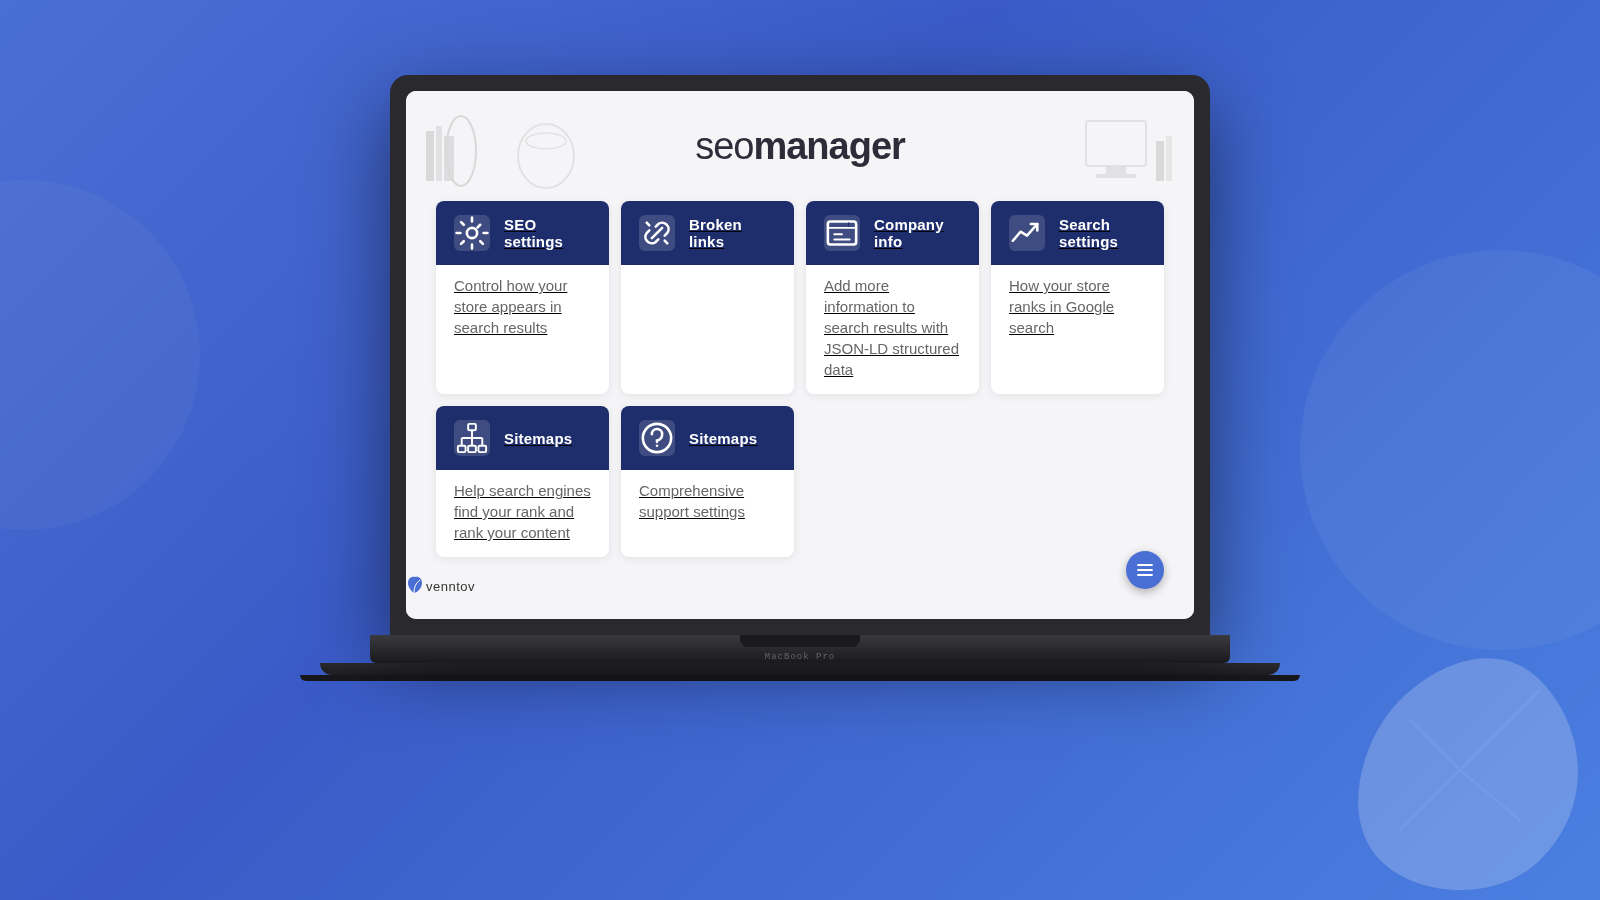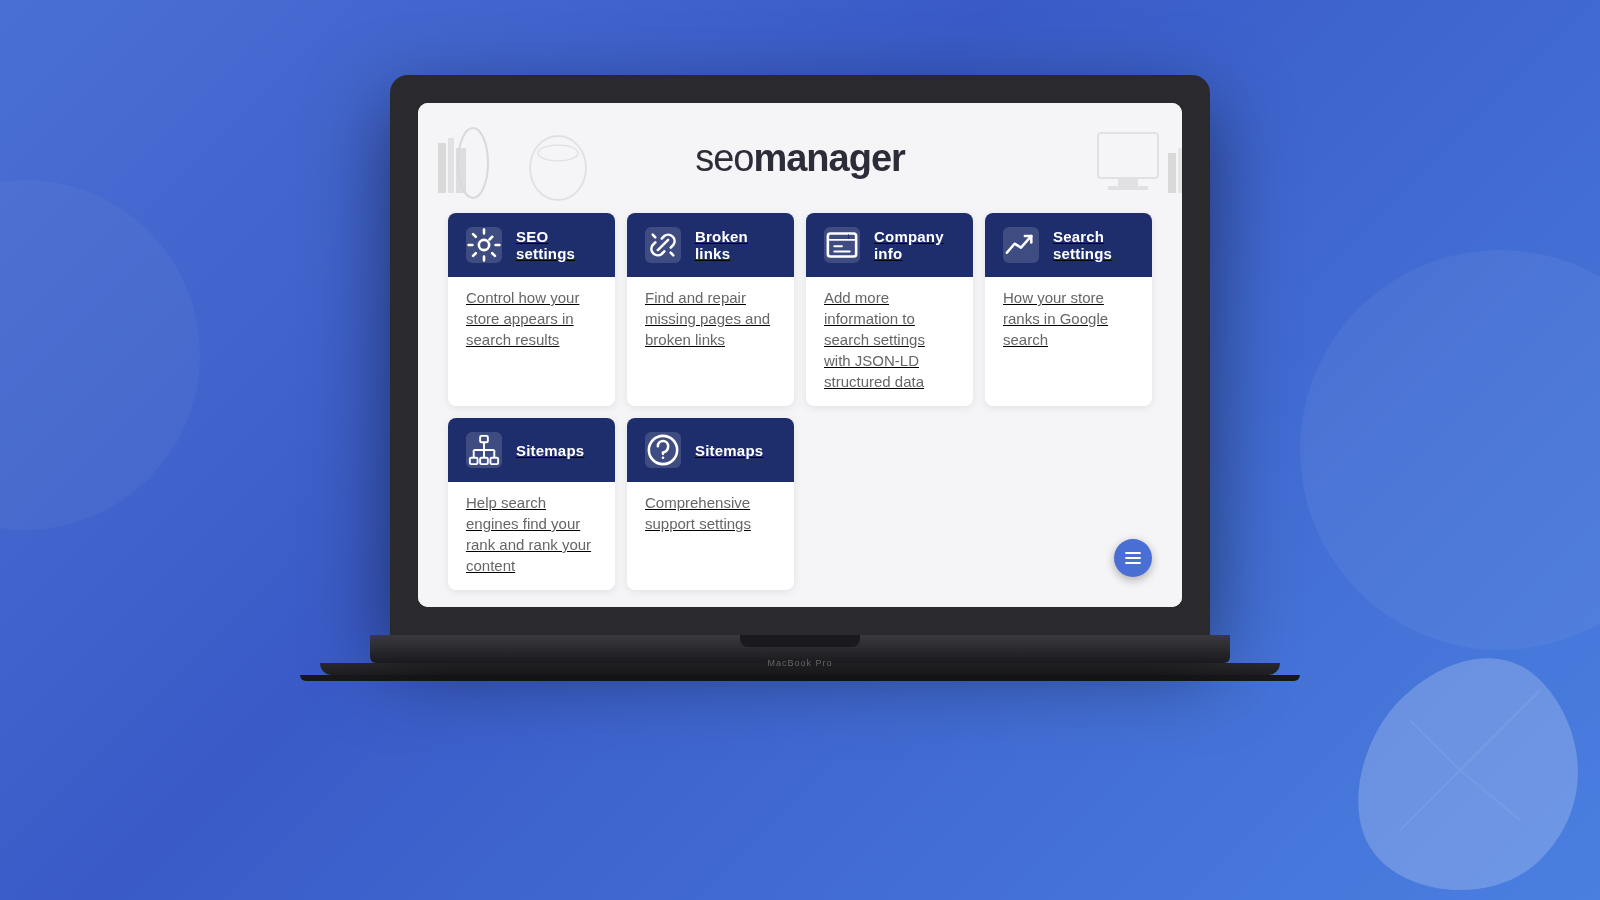--- a/index.html
+++ b/index.html
@@ -35,21 +35,21 @@
       flex-direction: column;
       align-items: center;
     }
 
     
     .laptop-screen-bezel {
       width: 820px;
       height: 560px;
       background: #2a2a2e;
       border-radius: 18px 18px 0 0;
-      padding: 28px;
+      padding: 16px;
       box-shadow: 0 30px 80px rgba(0,0,0,0.5);
       position: relative;
     }
 
     
     .laptop-screen {
       width: 100%;
       height: 100%;
       background: #f0f0f0;
       border-radius: 10px;
@@ -309,38 +309,37 @@
                 <svg viewBox="0 0 28 28">
                   <path d="M10 18L18 10" stroke="white" stroke-width="2" stroke-linecap="round"></path>
                   <path d="M8 12l-2 2a5 5 0 007 7l2-2" stroke="white" stroke-width="2" stroke-linecap="round" fill="none"></path>
                   <path d="M20 16l2-2a5 5 0 00-7-7l-2 2" stroke="white" stroke-width="2" stroke-linecap="round" fill="none"></path>
                   <line x1="6" y1="6" x2="8" y2="8" stroke="white" stroke-width="2" stroke-linecap="round"></line>
                   <line x1="20" y1="20" x2="22" y2="22" stroke="white" stroke-width="2" stroke-linecap="round"></line>
                 </svg>
               </div>
               <span class="menu-card-title">Broken links</span>
             </div>
-            <div class="menu-card-body">Find and repair missing pages and broken links</div>
           </div>
 
           <div class="menu-card">
             <div class="menu-card-header">
               <div class="icon-badge">
                 <svg viewBox="0 0 28 28">
                   <rect x="3" y="5" width="22" height="18" rx="2" stroke="white" stroke-width="2" fill="none"></rect>
                   <line x1="3" y1="10" x2="25" y2="10" stroke="white" stroke-width="1.5"></line>
                   <line x1="8" y1="15" x2="14" y2="15" stroke="white" stroke-width="1.5" stroke-linecap="round"></line>
                   <line x1="8" y1="19" x2="20" y2="19" stroke="white" stroke-width="1.5" stroke-linecap="round"></line>
                   <circle cx="20" cy="7.5" rx="3" ry="3" fill="white" stroke="white"></circle>
                   <text x="18.5" y="9.5" font-size="5" fill="#1e2d6b" font-weight="bold">i</text>
                 </svg>
               </div>
               <span class="menu-card-title">Company info</span>
             </div>
-            <div class="menu-card-body">Add more information to search settings with JSON-LD structured data</div>
+            <div class="menu-card-body">Add more information to search results with JSON-LD structured data</div>
           </div>
 
           <div class="menu-card">
             <div class="menu-card-header">
               <div class="icon-badge">
                 <svg viewBox="0 0 28 28">
                   <polyline points="3,20 9,13 14,16 22,7" stroke="white" stroke-width="2" fill="none" stroke-linecap="round" stroke-linejoin="round"></polyline>
                   <polyline points="17,7 22,7 22,12" stroke="white" stroke-width="2" fill="none" stroke-linecap="round" stroke-linejoin="round"></polyline>
                 </svg>
               </div>
@@ -401,17 +400,17 @@
             <line x1="3" y1="15" x2="17" y2="15" stroke="white" stroke-width="1.8" stroke-linecap="round"></line>
           </svg>
         </div>
 
       </div>
     </div>
   </div>
 
   <div class="laptop-base">
     <div class="laptop-notch"></div>
-    <span class="macbook-label" style="position:relative; top:12px;">MacBook Pro</span>
+    <span class="macbook-label" style="position:relative; top:6px;font-family:Liberation Mono, monospace;">MacBook Pro</span>
   </div>
   <div class="laptop-stand"></div>
   <div class="laptop-foot"></div>
 </div>
 
 </body></html>

